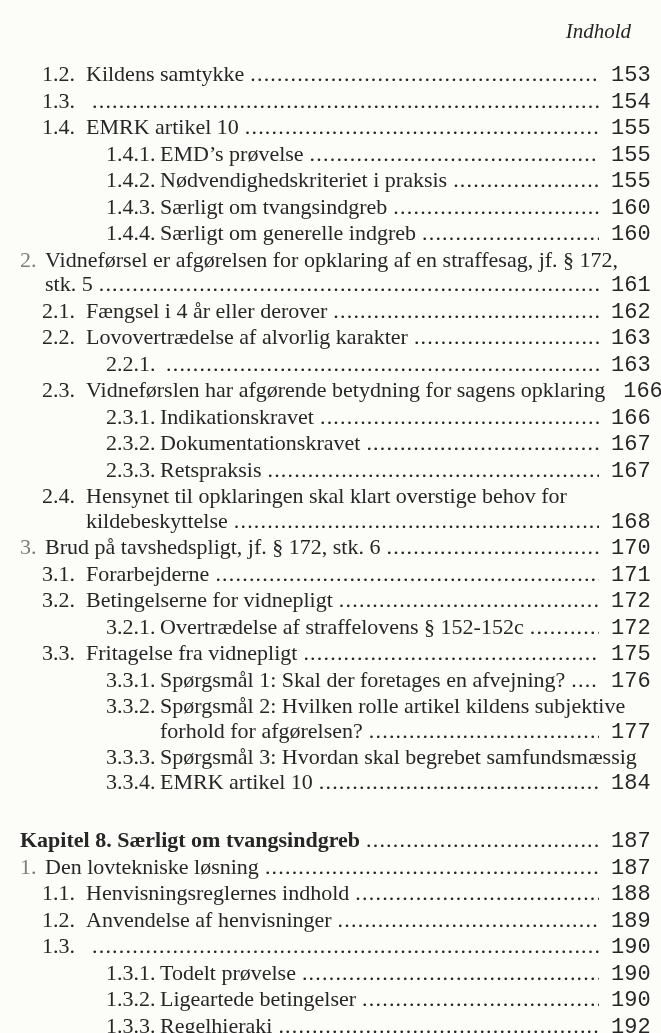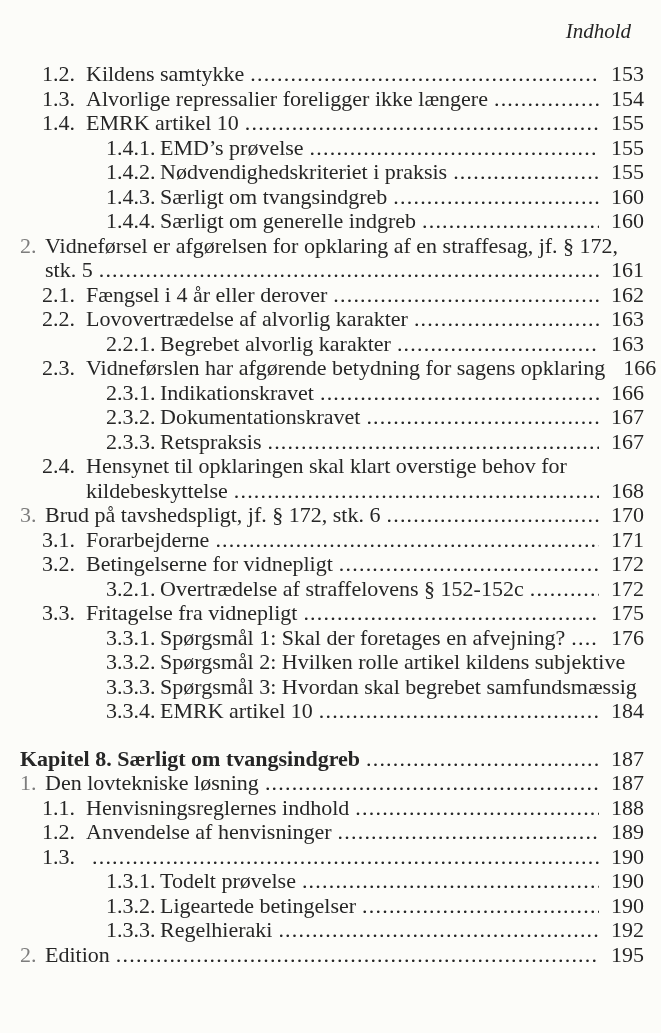--- a/index.html
+++ b/index.html
@@ -51,23 +51,24 @@
   .dots::after {
     content: "........................................................................................................................";
     letter-spacing: 1.2px;
   }
   .page {
     flex: 0 0 auto;
     width: 32px;
     padding-left: 12px;
     text-align: center;
     white-space: nowrap;
+    font-family: Liberation Mono, monospace;
   }
   .bold .label, .bold .num { font-weight: 700; }
-  .gap-before { margin-top: 23px; }
+  .gap-before { margin-top: 32px; }
 </style>
 </head>
 <body>
 
 <div class="sheet">
   <div class="running-header">Indhold</div>
 
   <div class="toc">
       <div class="row lvl1">
     <span class="num">1.2.</span>
@@ -77,21 +78,20 @@
         <span class="dots"></span>
         <span class="page">153</span>
       </span>
 
     </span>
   </div>
       <div class="row lvl1">
     <span class="num">1.3.</span>
     <span class="body">
       <span class="line line1">
-        <span class="label">Alvorlige repressalier foreligger ikke længere</span>
         <span class="dots"></span>
         <span class="page">154</span>
       </span>
 
     </span>
   </div>
       <div class="row lvl1">
     <span class="num">1.4.</span>
     <span class="body">
       <span class="line line1">
@@ -179,21 +179,20 @@
         <span class="dots"></span>
         <span class="page">163</span>
       </span>
 
     </span>
   </div>
       <div class="row lvl2">
     <span class="num">2.2.1.</span>
     <span class="body">
       <span class="line line1">
-        <span class="label">Begrebet alvorlig karakter</span>
         <span class="dots"></span>
         <span class="page">163</span>
       </span>
 
     </span>
   </div>
       <div class="row lvl1">
     <span class="num">2.3.</span>
     <span class="body">
       <span class="line line1">
@@ -317,20 +316,25 @@
 
     </span>
   </div>
       <div class="row lvl2">
     <span class="num">3.3.2.</span>
     <span class="body">
       <span class="line line1">
         <span class="label">Spørgsmål 2: Hvilken rolle artikel kildens subjektive</span>
 
       </span>
+      <span class="line line2">
+        <span class="label label2">forhold for afgørelsen?</span>
+        <span class="dots"></span>
+        <span class="page">177</span>
+      </span>
     </span>
   </div>
       <div class="row lvl2">
     <span class="num">3.3.3.</span>
     <span class="body">
       <span class="line line1">
         <span class="label">Spørgsmål 3: Hvordan skal begrebet samfundsmæssig</span>
 
       </span>
     </span>

